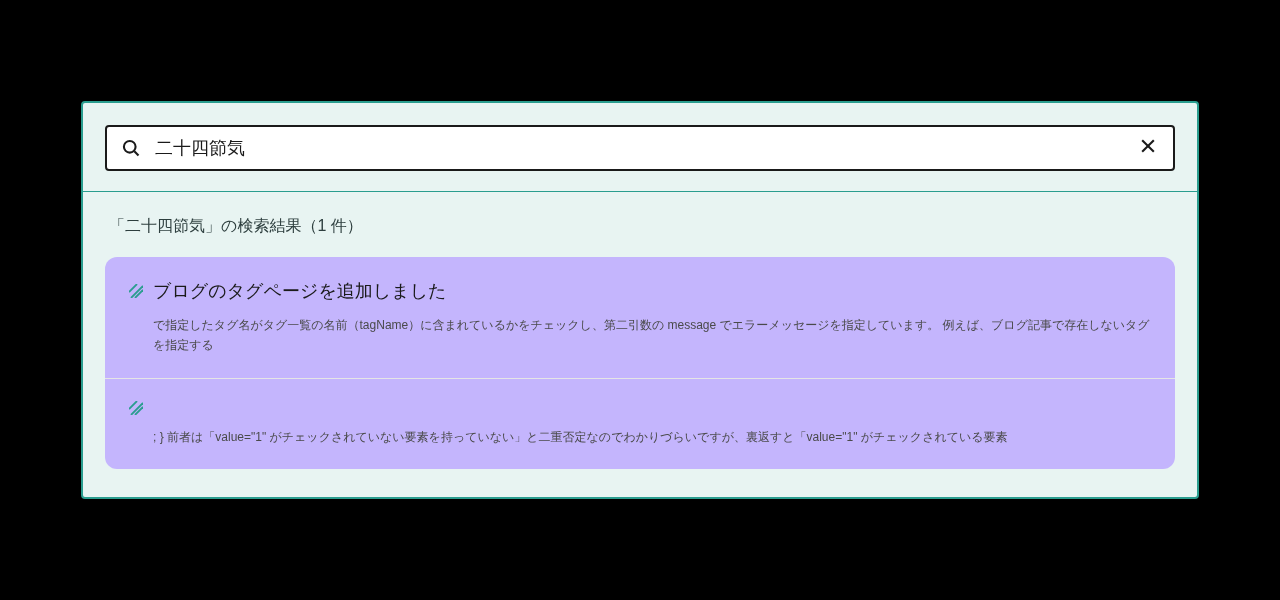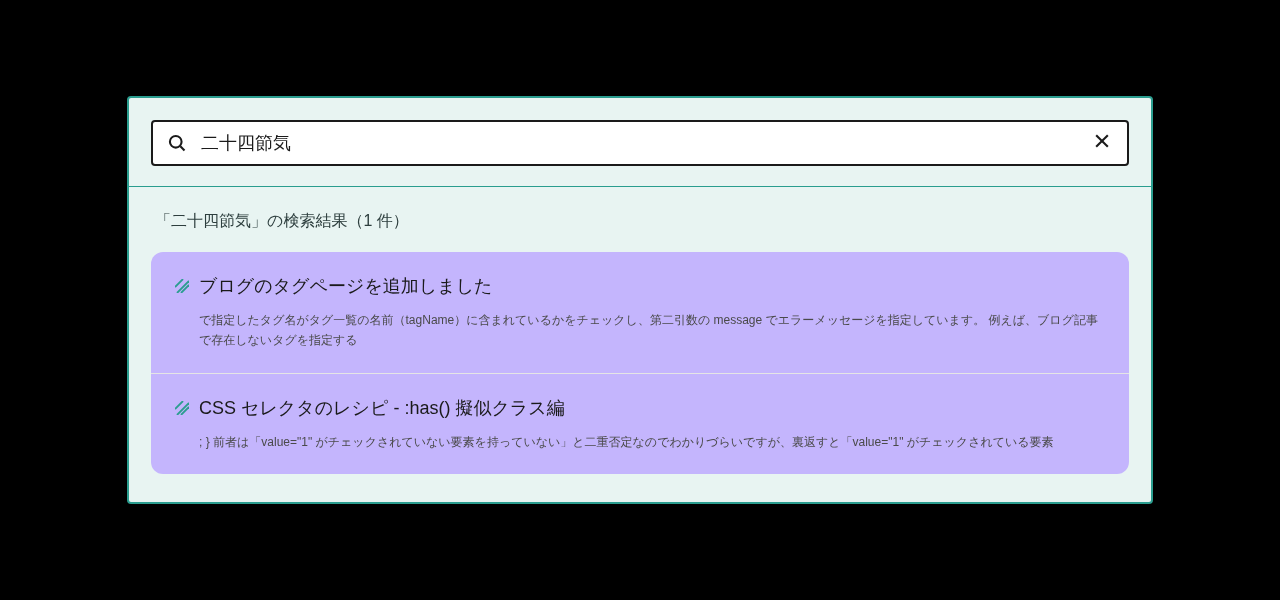--- a/index.html
+++ b/index.html
@@ -12,21 +12,21 @@
       background: #000;
       width: 1280px;
       height: 600px;
       font-family: -apple-system, BlinkMacSystemFont, "Hiragino Sans", "Hiragino Kaku Gothic ProN", Meiryo, sans-serif;
       display: flex;
       align-items: center;
       justify-content: center;
     }
 
     .search-panel {
-      width: 1026px;
+      width: 1118px;
       background: #e8f4f2;
       border: 2px solid #2a9d8f;
       border-radius: 4px;
       overflow: hidden;
     }
 
     .search-header {
       padding: 22px 22px 20px 22px;
     }
 
@@ -174,19 +174,18 @@
 
       <div class="result-item">
         <div class="result-title-row">
           <span class="hatch-icon">
             <svg viewBox="0 0 14 14" width="14" height="14">
               <line x1="0" y1="8" x2="8" y2="0" stroke="#2a9d8f" stroke-width="1.8"></line>
               <line x1="2" y1="14" x2="14" y2="2" stroke="#2a9d8f" stroke-width="1.8"></line>
               <line x1="6" y1="14" x2="14" y2="6" stroke="#2a9d8f" stroke-width="1.8"></line>
             </svg>
           </span>
-          <span class="result-title">CSS セレクタのレシピ - :has() 擬似クラス編</span>
         </div>
         <div class="result-snippet">; } 前者は「value="1" がチェックされていない要素を持っていない」と二重否定なのでわかりづらいですが、裏返すと「value="1" がチェックされている要素</div>
       </div>
     </div>
   </div>
 </div>
 
 </body></html>

